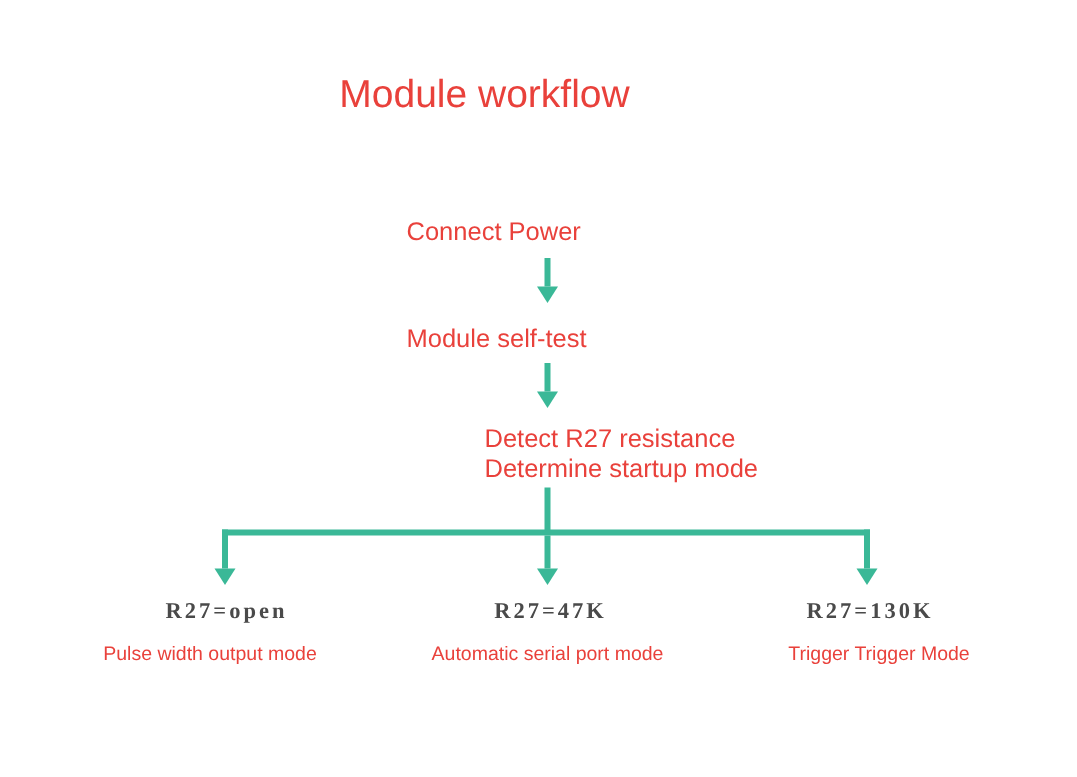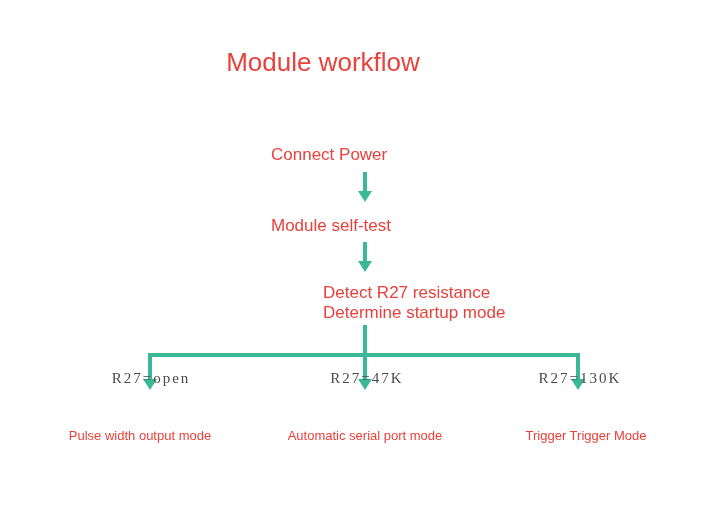--- a/index.html
+++ b/index.html
@@ -53,27 +53,28 @@
   }
   .arrow-head {
     position: absolute;
     width: 0; height: 0;
     border-left: 7px solid transparent;
     border-right: 7px solid transparent;
     border-top: 11px solid var(--flow-teal);
   }
   .condition-label {
     position: absolute;
-    top: 370px;
+    top: 400px;
     width: 120px;
     text-align: center;
     font-family: "Liberation Serif", serif;
     font-size: 15px;
     letter-spacing: 2px;
     color: var(--label-gray);
+    font-weight: bold;
   }
   .mode-label {
     position: absolute;
     top: 428px;
     width: 240px;
     text-align: center;
     font-size: 13px;
     color: var(--accent-red);
   }
 </style>

